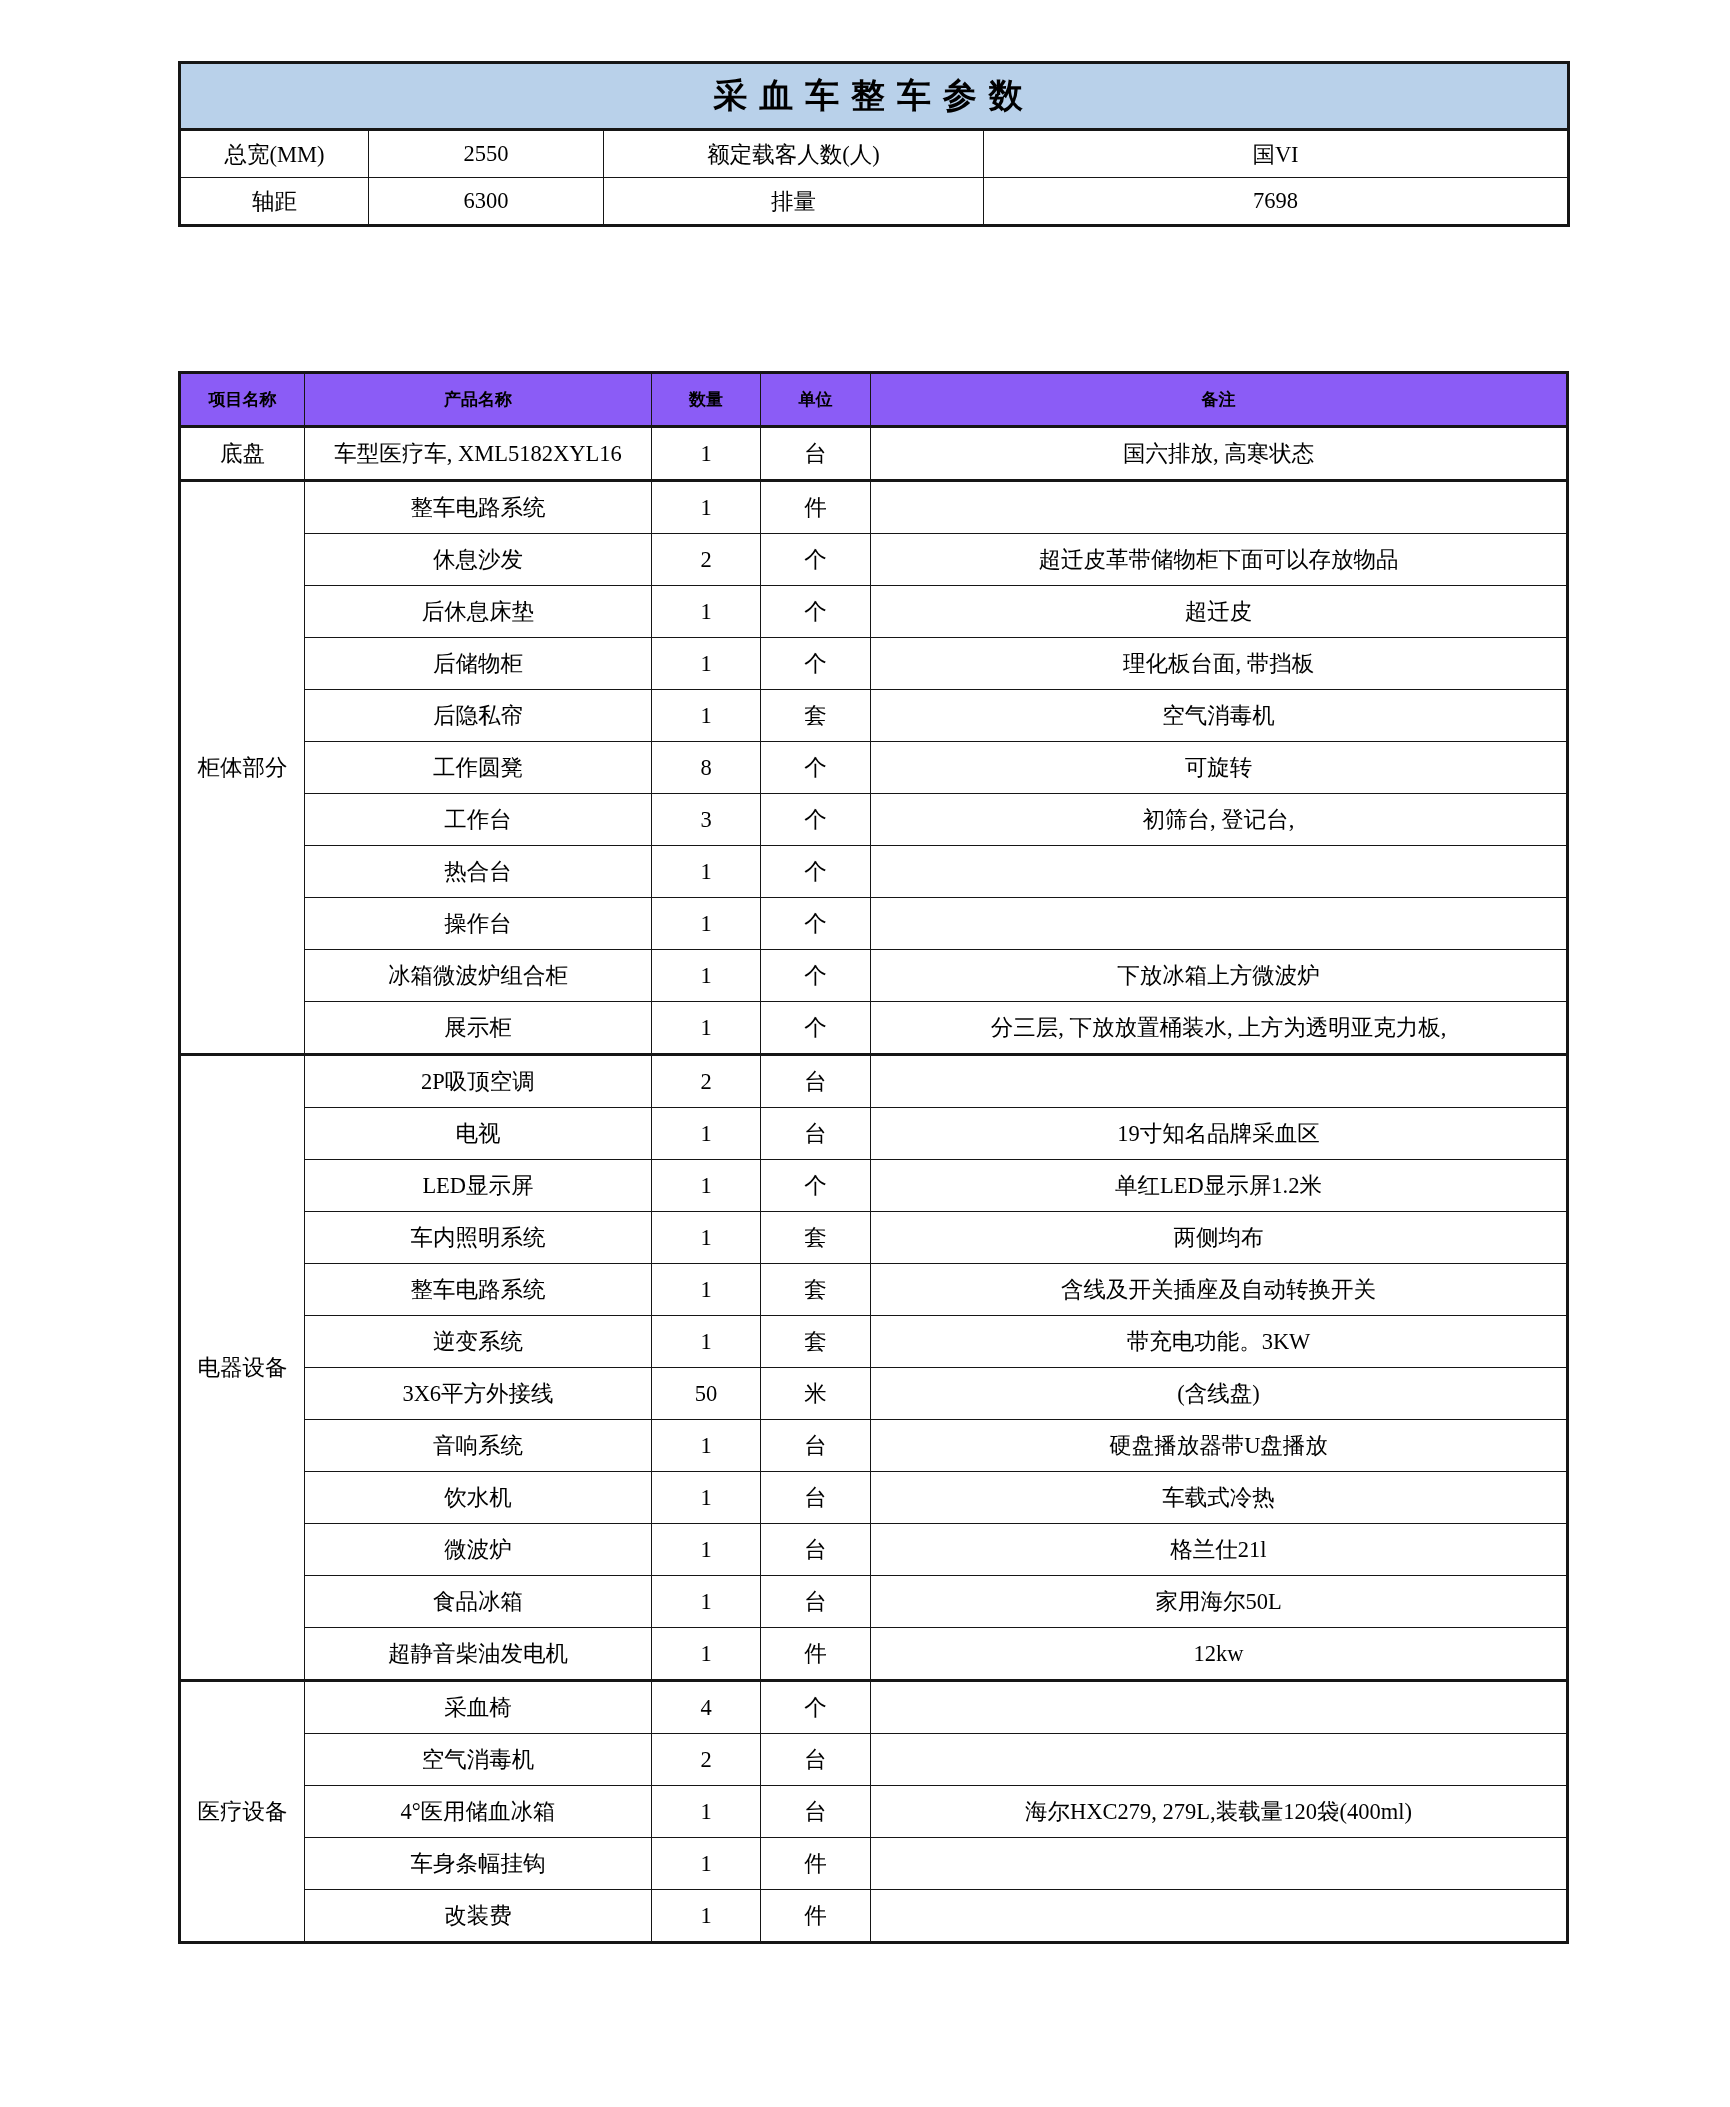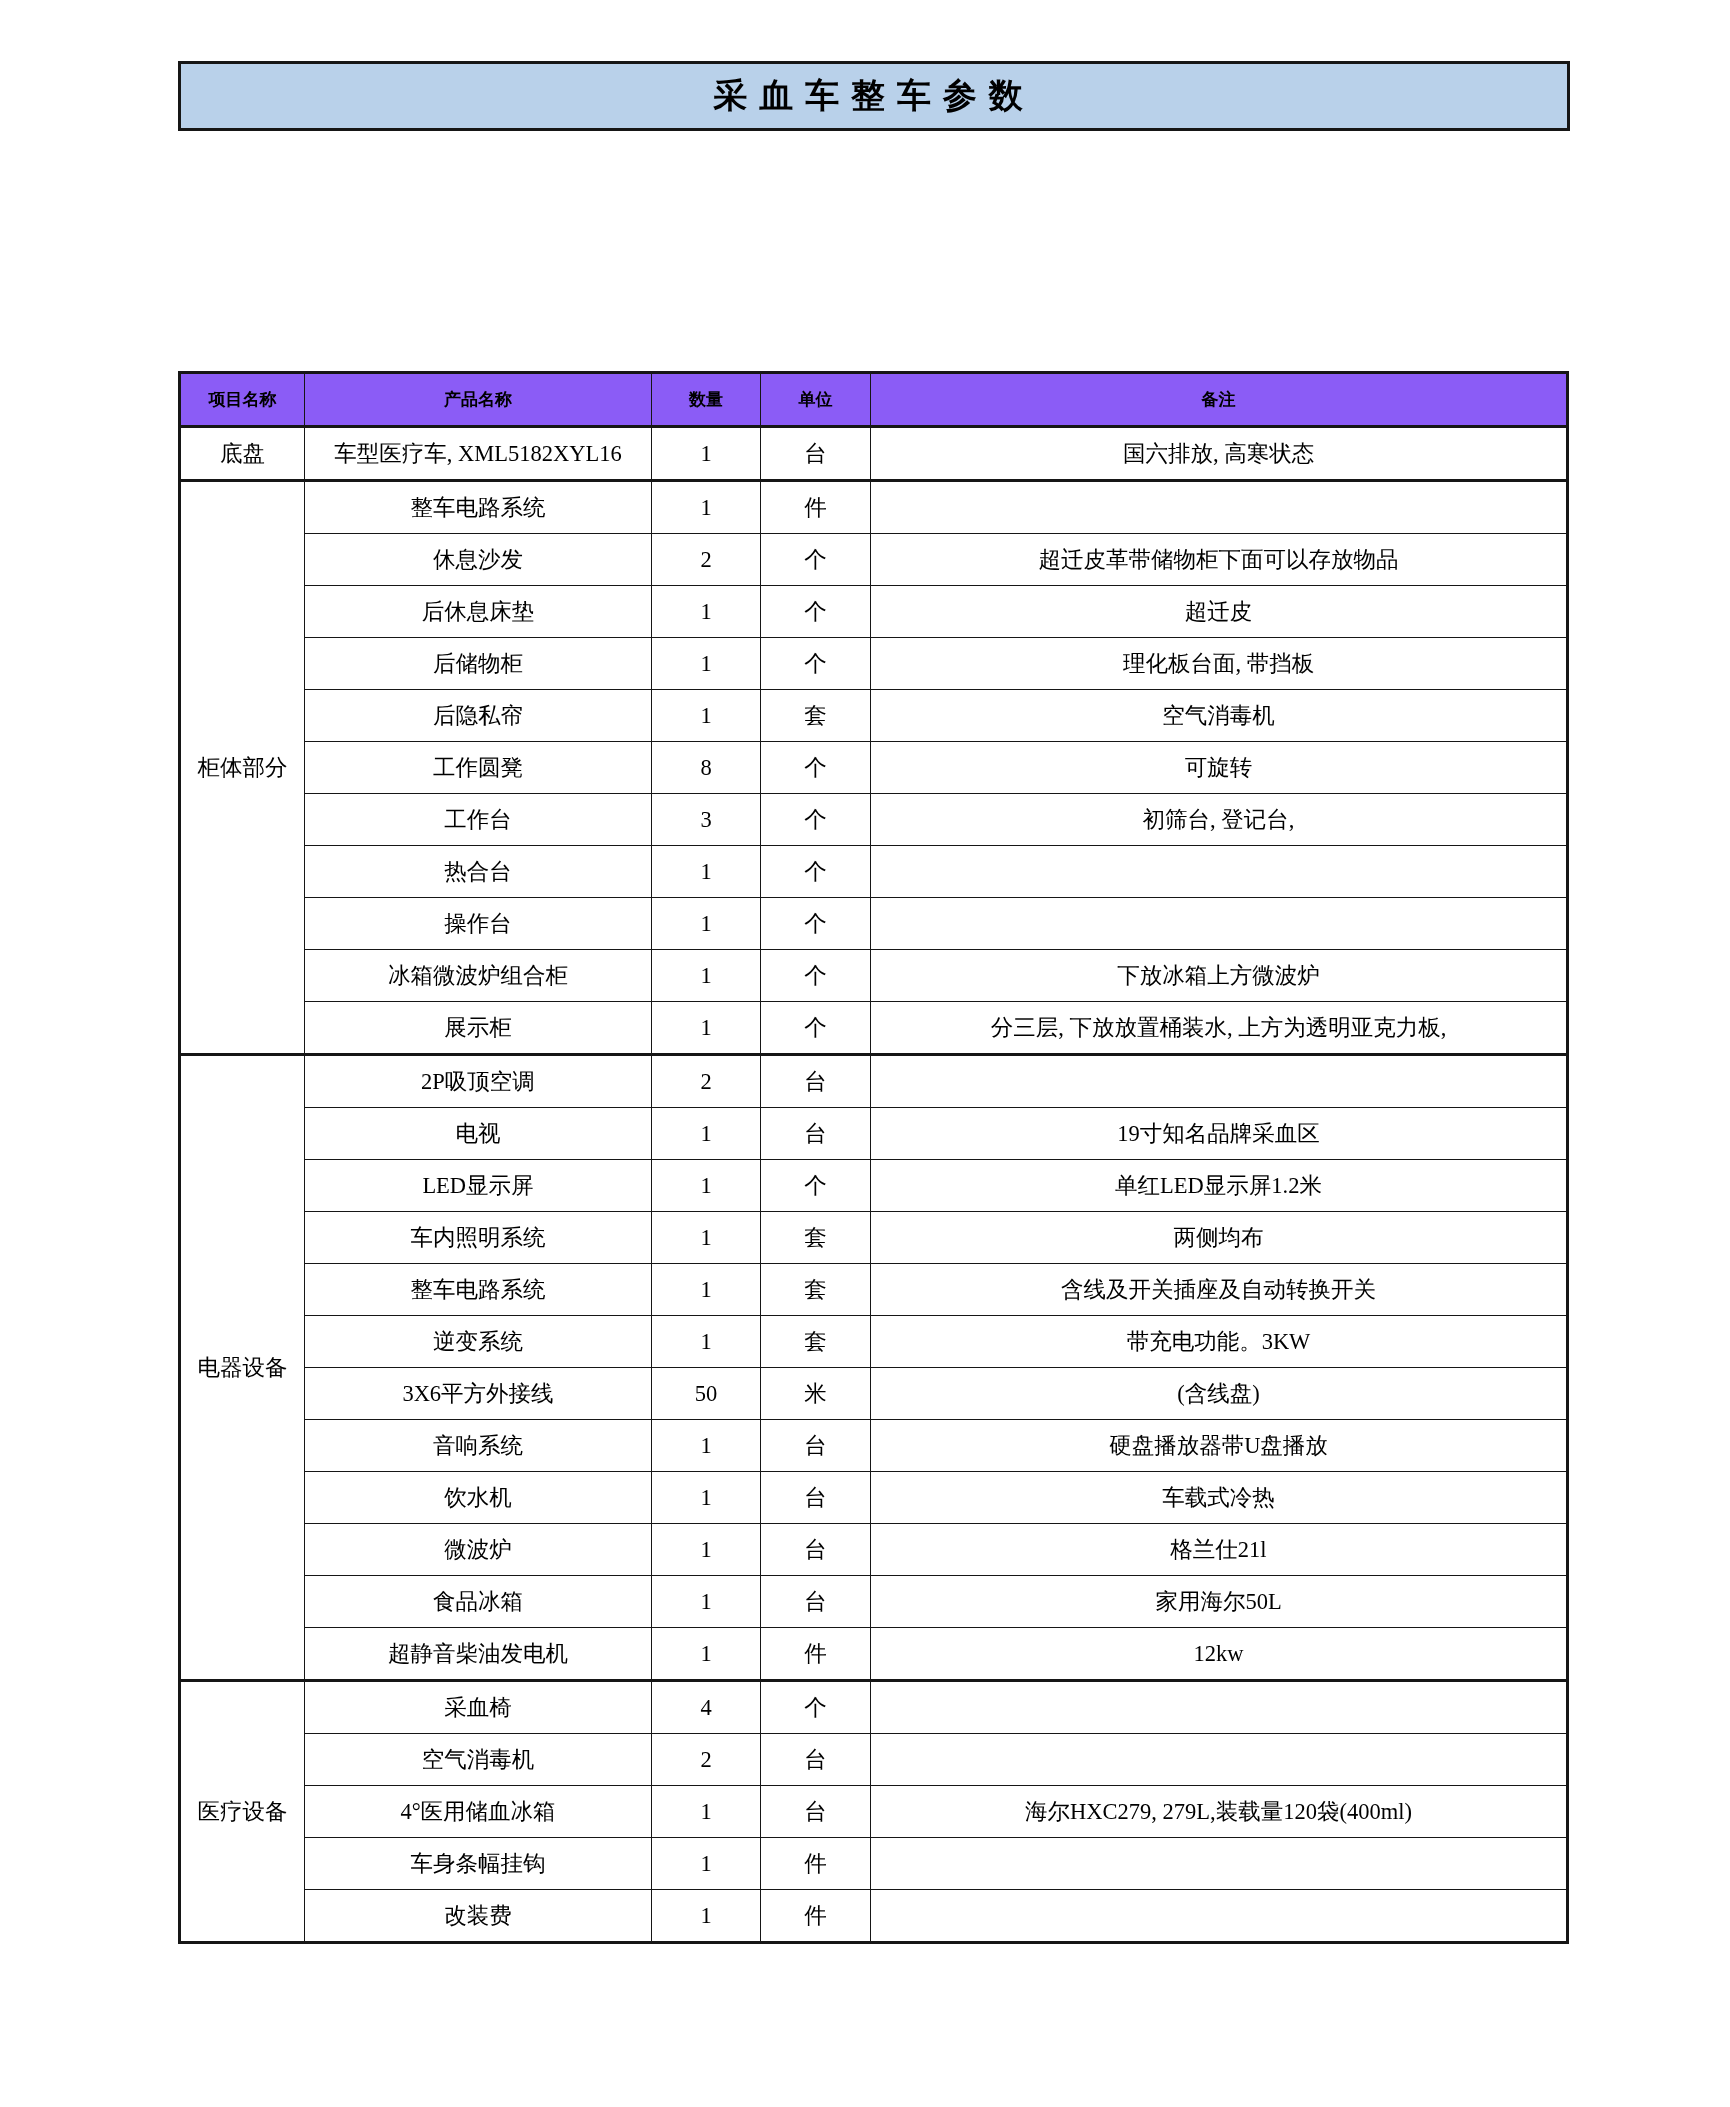--- a/index.html
+++ b/index.html
@@ -75,20 +75,32 @@
       <col style="width:235px">
       <col style="width:380px">
       <col style="width:585px">
     </colgroup>
     <tbody>
       <tr>
         <td class="title-cell" colspan="4">采血车整车参数</td>
       </tr>
       </tbody>
       <tbody id="spec-body">
+        <tr>
+          <td class="spec-cell">总宽(MM)</td>
+          <td class="spec-cell">2550</td>
+          <td class="spec-cell">额定载客人数(人)</td>
+          <td class="spec-cell">国VI</td>
+        </tr>
+        <tr>
+          <td class="spec-cell">轴距</td>
+          <td class="spec-cell">6300</td>
+          <td class="spec-cell">排量</td>
+          <td class="spec-cell">7698</td>
+        </tr>
       </tbody>
 
   </table>
 
   <table id="items-table">
     <colgroup>
       <col style="width:125px">
       <col style="width:347px">
       <col style="width:109px">
       <col style="width:110px">

